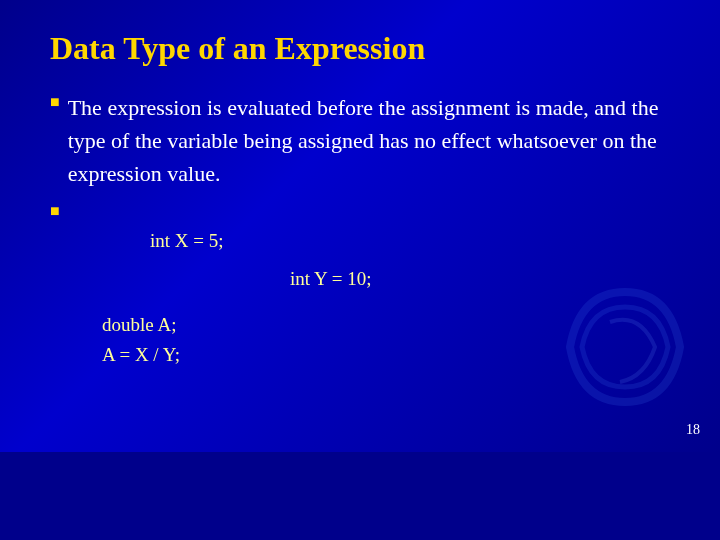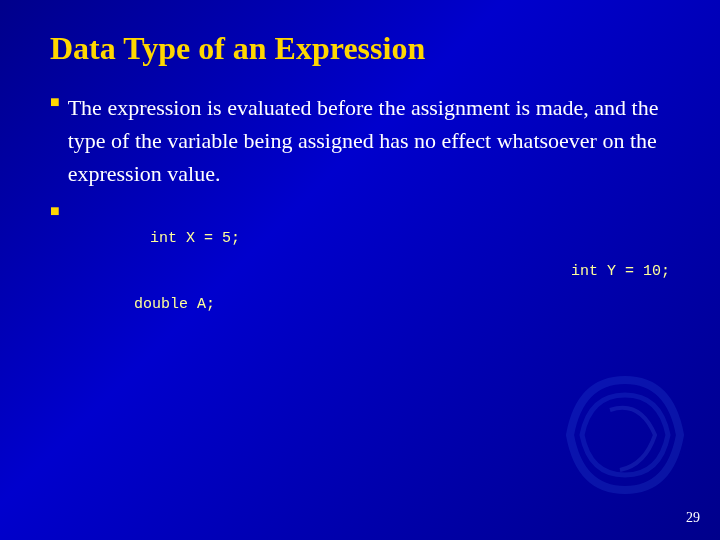--- a/index.html
+++ b/index.html
@@ -8,21 +8,21 @@
       width: 720px;
       height: 540px;
       background-color: #00008B;
       font-family: 'Times New Roman', Times, serif;
       overflow: hidden;
       position: relative;
     }
 
     .slide {
       width: 720px;
-      height: 540px;
+      height: 452px;
       background: linear-gradient(135deg, #00008B 0%, #0000CD 40%, #00008B 100%);
       position: relative;
       padding: 30px 50px 30px 50px;
     }
 
     
     .watermark {
       position: absolute;
       bottom: 40px;
       right: 30px;
@@ -59,41 +59,40 @@
       flex-shrink: 0;
     }
 
     .bullet-text {
       color: #FFFFFF;
       font-size: 22px;
       line-height: 1.5;
     }
 
     .code-block {
-      font-family: Liberation Mono, monospace;
-      font-size: 15px;
+      font-family: Liberation Serif, serif;
+      font-size: 19px;
       color: #FFFF99;
       margin: 6px 0;
     }
 
     .code-indent-1 {
       margin-left: 100px;
       margin-top: 4px;
       margin-bottom: 16px;
     }
 
     .code-indent-2 {
       margin-left: 240px;
       margin-top: 4px;
-      margin-bottom: 16px;
-      text-align: right;
+      margin-bottom: 24px;
     }
 
     .code-indent-3 {
-      margin-left: 84px;
+      margin-left: 52px;
       margin-top: 8px;
     }
 
     .page-number {
       position: absolute;
       bottom: 14px;
       right: 20px;
       color: #FFFFFF;
       font-size: 14px;
     }
@@ -127,18 +126,19 @@
     <div class="bullet-row">
       <span class="bullet-square">■</span>
     </div>
 
     <div class="code-block code-indent-1">int X = 5;</div>
 
     <div class="code-block code-indent-2">int Y = 10;</div>
 
     <div class="code-block code-indent-3">double A;</div>
 
+    <div class="code-block code-indent-3">A = X / Y;</div>
 
   </div>
 
-  <div class="page-number">29</div>
+  <div class="page-number">18</div>
 
 </div>
 
 </body></html>

